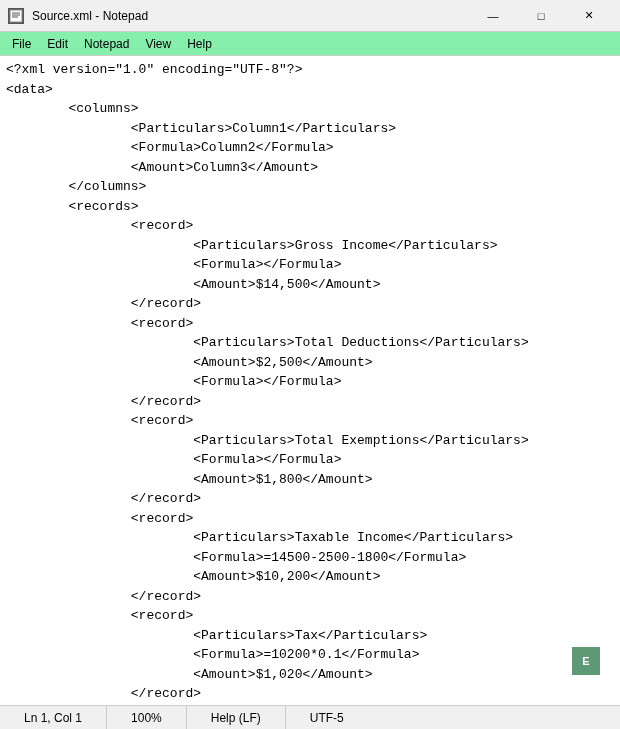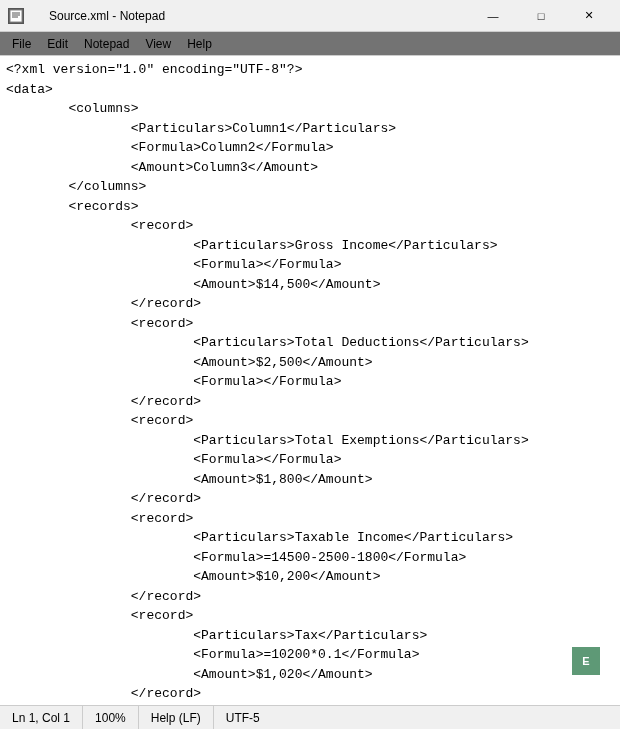--- a/index.html
+++ b/index.html
@@ -21,21 +21,21 @@
       display: flex;
       align-items: center;
       padding: 0 8px;
       border-bottom: 1px solid #ccc;
       justify-content: space-between;
       user-select: none;
     }
     .title-bar-left {
       display: flex;
       align-items: center;
-      gap: 25px;
+      gap: 8px;
     }
     .title-bar-icon {
       width: 16px;
       height: 16px;
       background: #555;
       display: flex;
       align-items: center;
       justify-content: center;
     }
     .title-bar-text {
@@ -55,21 +55,21 @@
       cursor: pointer;
       display: flex;
       align-items: center;
       justify-content: center;
       font-size: 11px;
       color: #000;
     }
 
     
     .menu-bar {
-      background: #737373;
+      background: #86efac;
       height: 24px;
       display: flex;
       align-items: center;
       padding: 0 4px;
       border-bottom: 1px solid #ccc;
       font-family: 'Segoe UI', Arial, sans-serif;
       font-size: 12px;
       user-select: none;
     }
     .menu-item {
@@ -118,21 +118,21 @@
       height: 24px;
       display: flex;
       align-items: center;
       border-top: 1px solid #ccc;
       font-family: 'Segoe UI', Arial, sans-serif;
       font-size: 12px;
       color: #000;
       user-select: none;
     }
     .status-segment {
-      padding: 0 12px;
+      padding: 0 24px;
       height: 100%;
       display: flex;
       align-items: center;
       border-right: 1px solid #ccc;
     }
     .status-segment:last-child { border-right: none; }
 
     
     .watermark {
       position: absolute;

